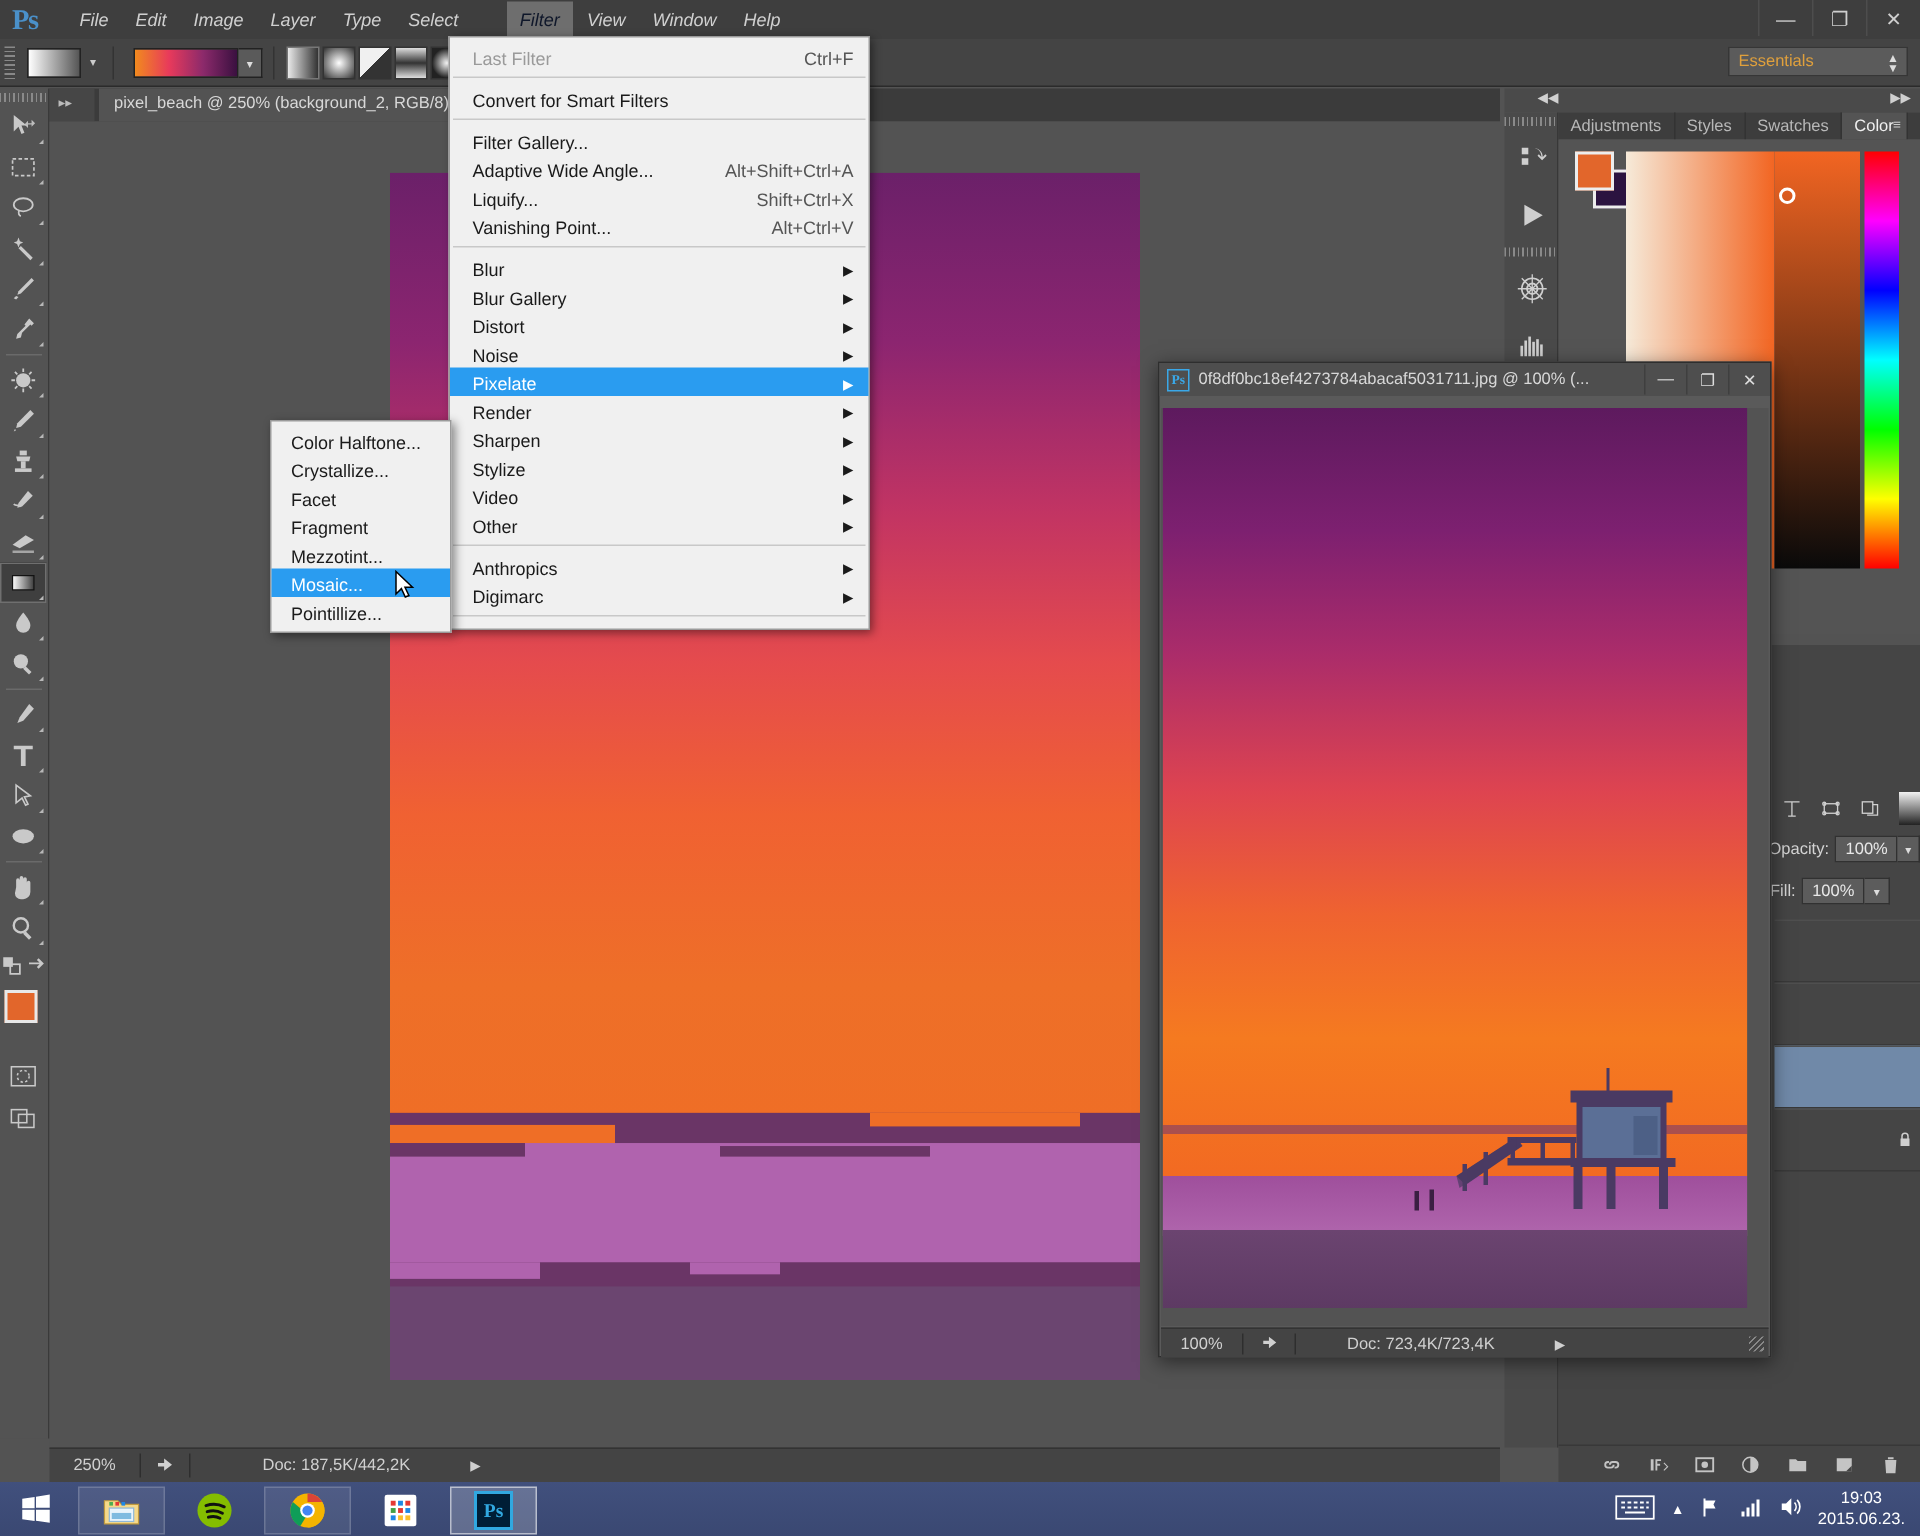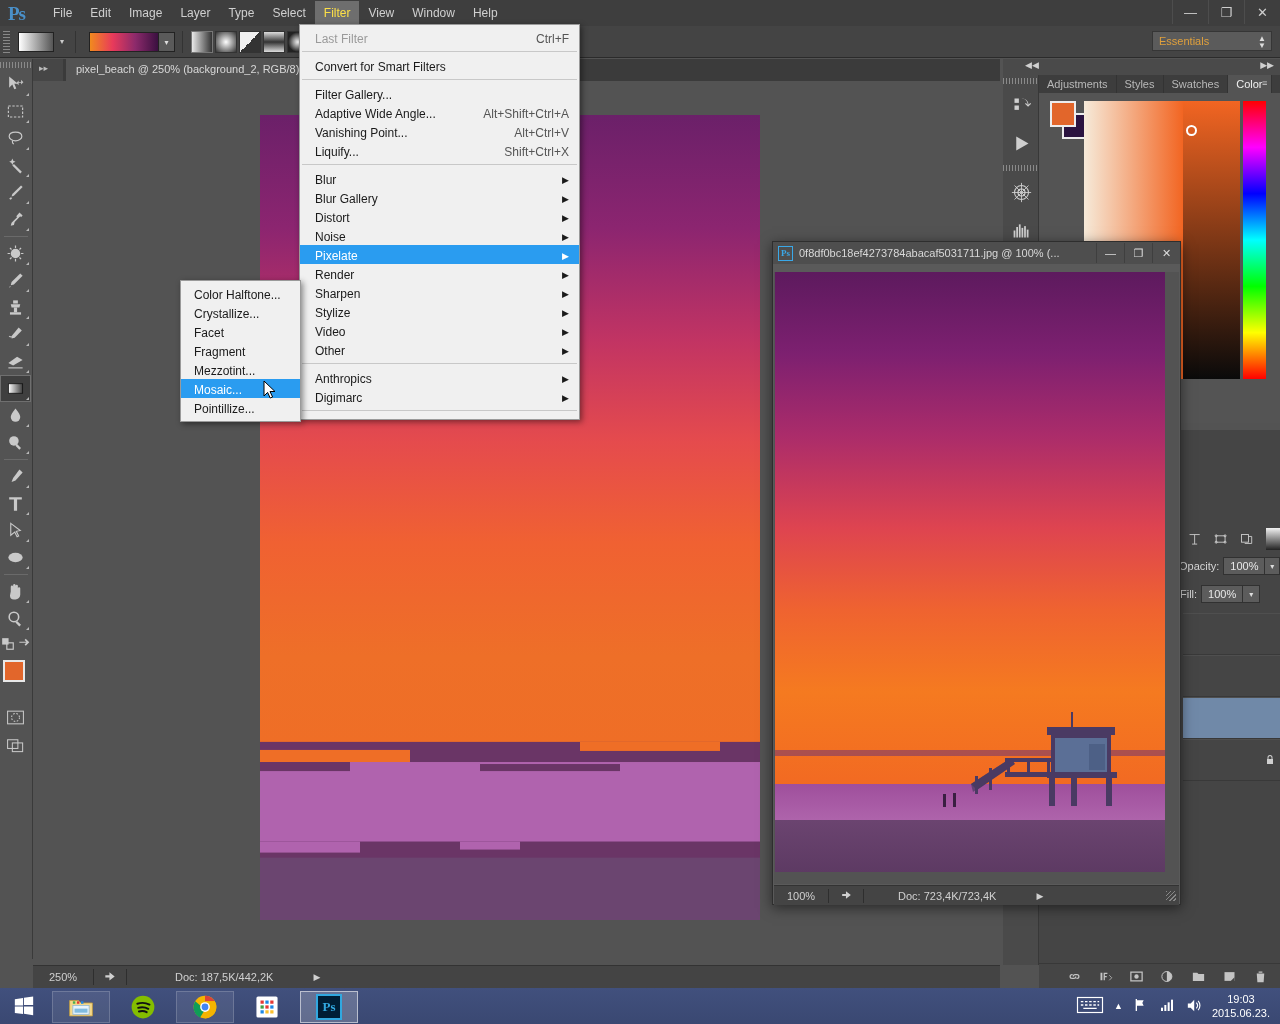--- a/index.html
+++ b/index.html
@@ -11,22 +11,22 @@
     color:#d4d4d4;
     -webkit-font-smoothing: antialiased;
   }
   .app { position:absolute; left:0; top:0; width:1280px; height:988px; background:#535353; }
 
   
   .menubar { position:absolute; left:0; top:0; width:1280px; height:26px; background:#3e3e3e; }
   .ps-logo { position:absolute; left:8px; top:3px; width:30px; height:21px; color:#4a90c9;
              font-size:19px; font-weight:bold; letter-spacing:-1px; font-family:"Liberation Serif", serif;}
   .menuitems { position:absolute; left:44px; top:0; height:26px; display:flex; align-items:center; }
-  .menuitems .mi { padding:4px 9px; color:#d0d0d0; font-size:12px; line-height:16px; cursor:default; }
-  .menuitems .mi.active { background:#6e6e6e; color:#fde047; }
+  .menuitems .mi { padding:4px 9px; color:#d0d0d0; font-size:12px; line-height:16px; cursor:default;font-style:italic; }
+  .menuitems .mi.active { background:#6e6e6e; color:#0f172a;margin-left:23px; }
   .wincontrols { position:absolute; right:0; top:0; height:26px; display:flex; }
   .wc { width:36px; height:24px; display:flex; align-items:center; justify-content:center;
         color:#cfcfcf; font-size:13px; border-left:1px solid #4d4d4d; }
 
   
   .optbar { position:absolute; left:0; top:26px; width:1280px; height:32px; background:#444; border-bottom:1px solid #2b2b2b;}
   .grip { width:7px; height:22px; margin:5px 4px 0 3px; float:left;
           background:repeating-linear-gradient(to bottom,#888 0 1px,transparent 1px 3px); }
   .sep-v { width:1px; height:22px; background:#333; margin:5px 7px 0 7px; float:left; }
   .grad-thumb { float:left; width:36px; height:20px; margin:6px 0 0 4px; border:1px solid #222;
@@ -664,26 +664,26 @@
       </div>
       <div class="hr"></div>
       <div class="row">
         <span class="lbl">Filter Gallery...</span>
       </div>
       <div class="row">
         <span class="lbl">Adaptive Wide Angle...</span>
         <span class="acc">Alt+Shift+Ctrl+A</span>
       </div>
       <div class="row">
+        <span class="lbl">Liquify...</span>
+        <span class="acc">Shift+Ctrl+X</span>
+      </div>
+      <div class="row">
         <span class="lbl">Vanishing Point...</span>
         <span class="acc">Alt+Ctrl+V</span>
-      </div>
-      <div class="row">
-        <span class="lbl">Liquify...</span>
-        <span class="acc">Shift+Ctrl+X</span>
       </div>
       <div class="hr"></div>
       <div class="row">
         <span class="lbl">Blur</span>
         <span class="arrow">▶</span>
       </div>
       <div class="row">
         <span class="lbl">Blur Gallery</span>
         <span class="arrow">▶</span>
       </div>

